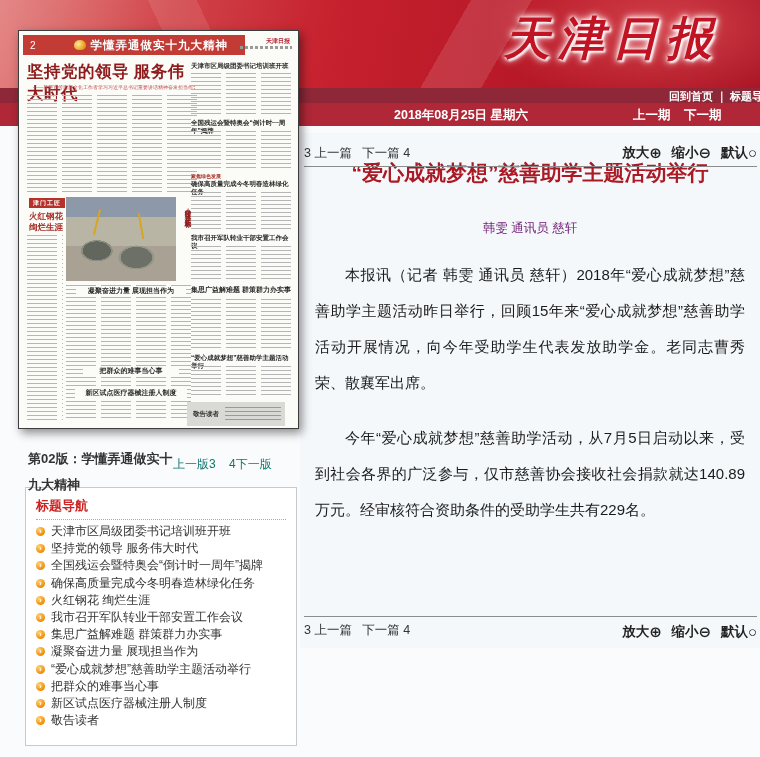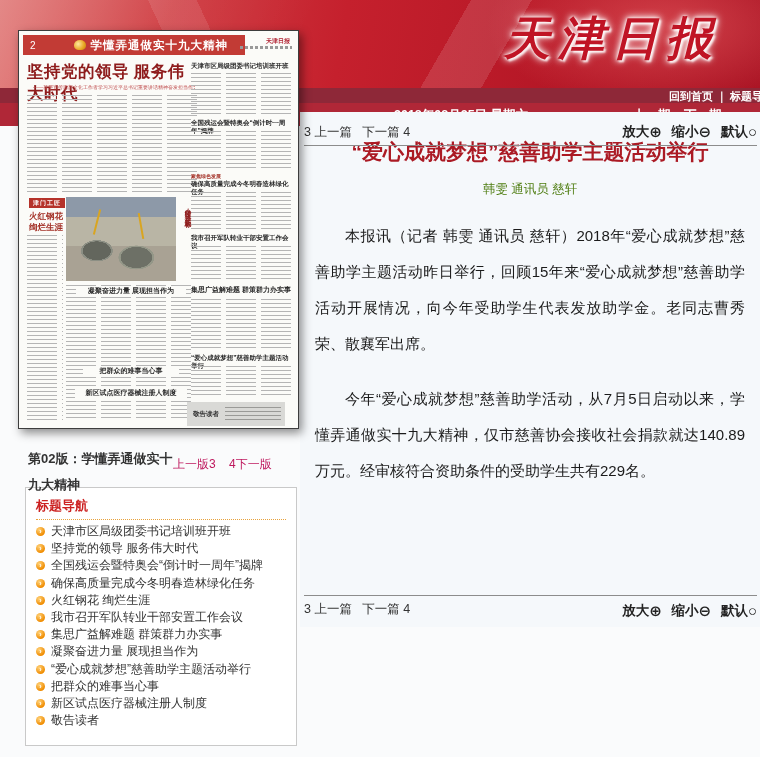--- a/index.html
+++ b/index.html
@@ -29,31 +29,31 @@
   .topnav .links{position:absolute;right:-14px;top:1px;color:#fff;font-size:11px;font-weight:bold;}
   .topnav a{color:#fff;text-decoration:none;text-align:right;}
 
   
   .datebar{position:absolute;left:0;top:103px;width:760px;height:23px;background:#b02737;color:#fff;}
   .datebar .date{position:absolute;left:394px;top:4px;font-size:12.5px;font-weight:bold;text-align:center;}
   .datebar .issue-nav{position:absolute;left:633px;top:4px;font-size:12.5px;font-weight:bold;}
   .datebar .issue-nav span{margin-right:10px;cursor:pointer;}
 
   
-  .panel{position:absolute;left:300px;top:112px;width:460px;height:515px;background:#f5f8fb;}
+  .panel{position:absolute;left:300px;top:133px;width:460px;height:515px;background:#f5f8fb;}
   .panel-row{position:absolute;left:4px;right:3px;display:flex;justify-content:space-between;
     align-items:flex-end;font-size:12.5px;color:#333;}
   .panel-row.top{top:8px;height:26px;border-bottom:1px solid #8c8c8c;padding-bottom:4px;}
   .panel-row.bottom{bottom:6px;height:26px;border-top:1px solid #8c8c8c;padding-top:5px;align-items:flex-start;}
   .pager{cursor:pointer;}
   .zoomctl{font-size:13.5px;color:#222;font-weight:bold;}
   .zoomctl .ctl{cursor:pointer;margin-left:6px;}
   .zoomctl .ic{font-size:15px;position:relative;top:1px;}
   .art-title{margin:26px 12px 0;text-align:center;font-size:21px;font-weight:bold;color:#ab1a24;}
-  .art-byline{margin-top:15px;text-align:center;font-size:12.5px;color:#4d7c0f;}
+  .art-byline{margin-top:33px;text-align:center;font-size:12.5px;color:#701a75;}
   .art-body{margin:20px 15px 0;}
   .art-body p{font-size:15px;line-height:36px;color:#1b1b1b;text-align:justify;
     text-indent:2em;margin-bottom:19px;}
 
   
   .paper{position:absolute;left:18px;top:30px;width:281px;height:399px;background:#fbfbf8;
     border:1px solid #3d3d3d;box-shadow:3px 4px 9px rgba(0,0,0,.45);z-index:5;}
   .paper .inner{position:relative;width:100%;height:100%;}
   .np-bar{position:absolute;left:4px;top:4px;width:222px;height:20px;background:#c23b35;
     color:#fff;display:flex;align-items:center;}
@@ -91,21 +91,21 @@
     writing-mode:vertical-rl;font-size:6.5px;font-weight:bold;color:#8e1c1c;letter-spacing:1px;}
   .jinggao{position:absolute;left:168px;top:371px;width:98px;height:24px;background:#d9d9d6;
     display:flex;align-items:center;}
   .jinggao .jg-t{font-size:6.5px;font-weight:bold;color:#333;margin:0 6px;white-space:nowrap;}
   .jinggao .jg-m{flex:1;height:14px;margin-right:4px;
     background:repeating-linear-gradient(to bottom,#9a9a97 0 1px,transparent 1px 4px);}
 
   
   .pageinfo{position:absolute;left:28px;top:446px;width:150px;font-size:13px;font-weight:bold;
     color:#333;line-height:26px;z-index:2;}
-  .pagenav{position:absolute;left:173px;top:456px;font-size:12px;color:#be185d;z-index:2;}
+  .pagenav{position:absolute;left:173px;top:456px;font-size:12px;color:#0f766e;z-index:2;}
   .pagenav span{margin-right:10px;cursor:pointer;}
 
   
   .navbox{position:absolute;left:25px;top:487px;width:272px;height:259px;background:#fff;
     border:1px solid #c9c9c9;}
   .navbox h3{margin:9px 10px 4px;font-size:13px;color:#cc2222;}
   .navbox .dots{margin:0 10px 3px;border-bottom:1px dotted #e8a23c;height:1px;}
   .navbox ul{list-style:none;margin:2px 0 0;}
   .navbox li{display:flex;align-items:center;height:17.2px;padding:0 10px;font-size:12px;
     color:#333;cursor:pointer;white-space:nowrap;overflow:hidden;}
@@ -147,21 +147,21 @@
       <span class="ctl"><span>放大</span><span class="ic">⊕</span></span>
       <span class="ctl"><span>缩小</span><span class="ic">⊖</span></span>
       <span class="ctl"><span>默认</span><span class="ic">○</span></span>
     </span>
   </div>
 
   <div class="art-title">“爱心成就梦想”慈善助学主题活动举行</div>
   <div class="art-byline">韩雯 通讯员 慈轩</div>
   <div class="art-body">
     <p>本报讯（记者 韩雯 通讯员 慈轩）2018年“爱心成就梦想”慈善助学主题活动昨日举行，回顾15年来“爱心成就梦想”慈善助学活动开展情况，向今年受助学生代表发放助学金。老同志曹秀荣、散襄军出席。</p>
-    <p>今年“爱心成就梦想”慈善助学活动，从7月5日启动以来，学懂弄通做实十九大精神，仅市慈善协会接收社会捐款就达140.89万元。经审核符合资助条件的受助学生共有229名。</p>
+    <p>今年“爱心成就梦想”慈善助学活动，从7月5日启动以来，受到社会各界的广泛参与，仅市慈善协会接收社会捐款就达140.89万元。经审核符合资助条件的受助学生共有229名。</p>
   </div>
 
   <div class="panel-row bottom">
     <span>
       <span class="pager">3 上一篇</span>
       &nbsp;
       <span class="pager">下一篇 4</span>
     </span>
     <span class="zoomctl">
       <span class="ctl"><span>放大</span><span class="ic">⊕</span></span>

